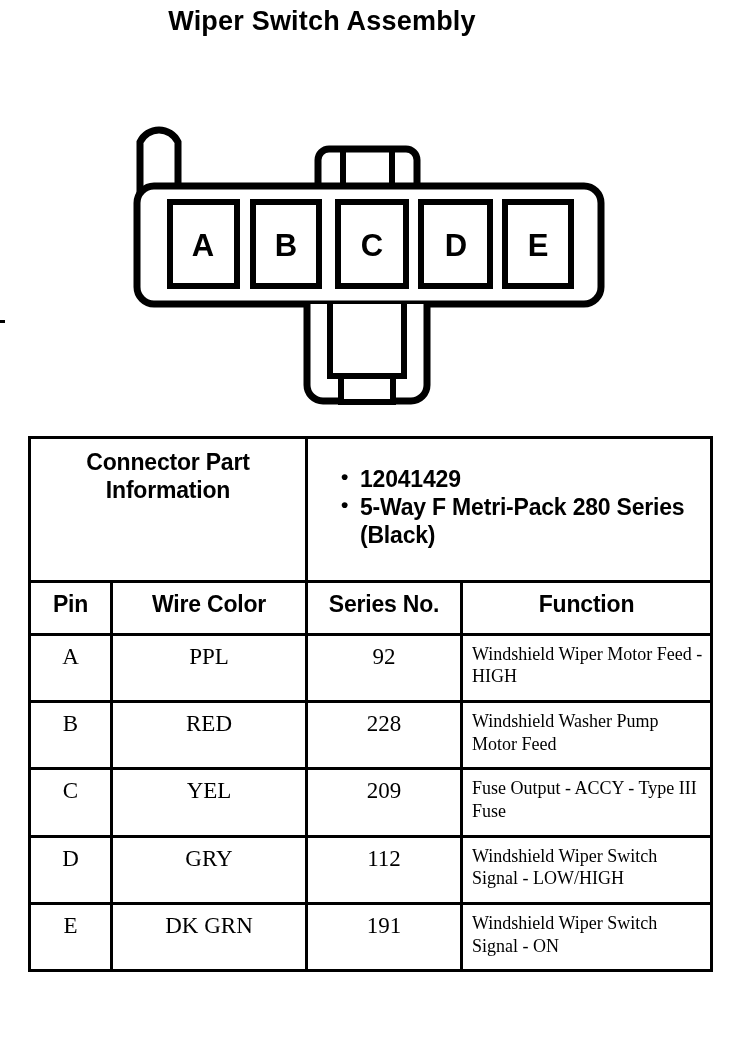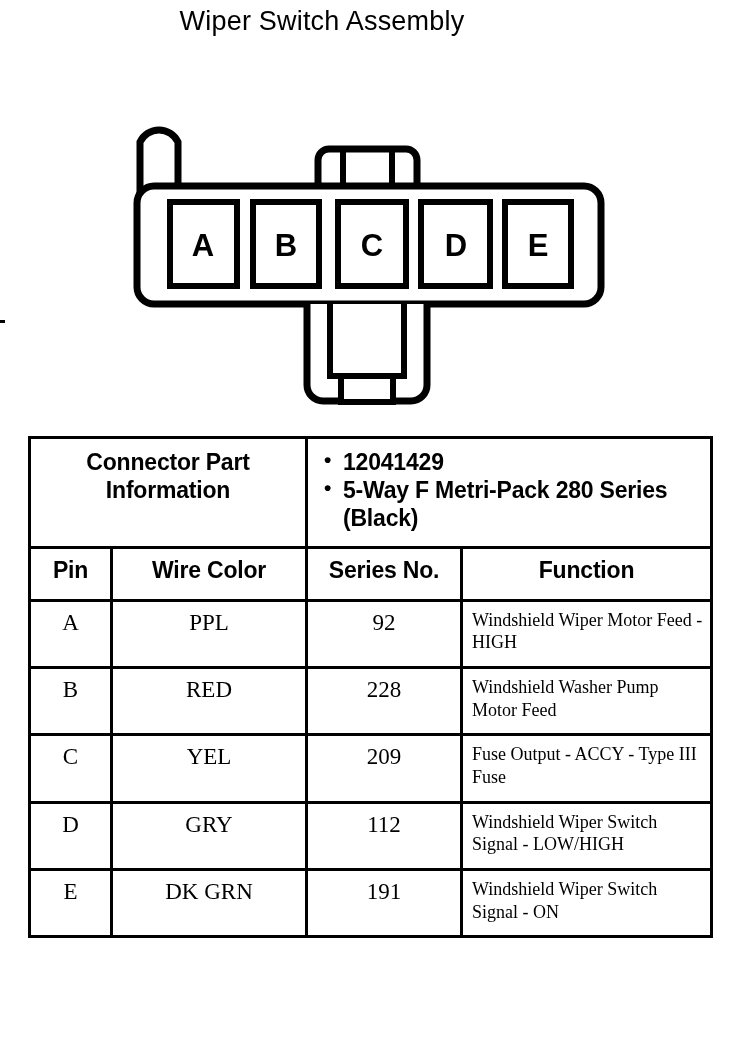--- a/index.html
+++ b/index.html
@@ -19,21 +19,21 @@
   }
 
   
   #page-title {
     position: absolute;
     top: 6px;
     left: 0;
     width: 644px;
     text-align: center;
     font-family: "Liberation Sans", sans-serif;
-    font-weight: normal;
+    font-weight: bold;
     font-size: 27px;
     letter-spacing: 0.2px;
     color: #000;
   }
 
   
   #connector-diagram {
     position: absolute;
     top: 104px;
     left: 0;
@@ -75,21 +75,21 @@
     font-size: 23px;
     line-height: 1.22;
     text-align: center;
     padding: 9px 6px 14px 6px !important;
     letter-spacing: -0.2px;
   }
   .cpi-values {
     padding: 9px 6px 14px 14px !important;
   }
   .cpi-values ul {
-    margin: 0;
+    margin: 17px;
     padding: 0;
     list-style: none;
   }
   .cpi-values li {
     font-family: "Liberation Sans", sans-serif;
     font-weight: bold;
     font-size: 23px;
     line-height: 1.22;
     position: relative;
     padding-left: 21px;

